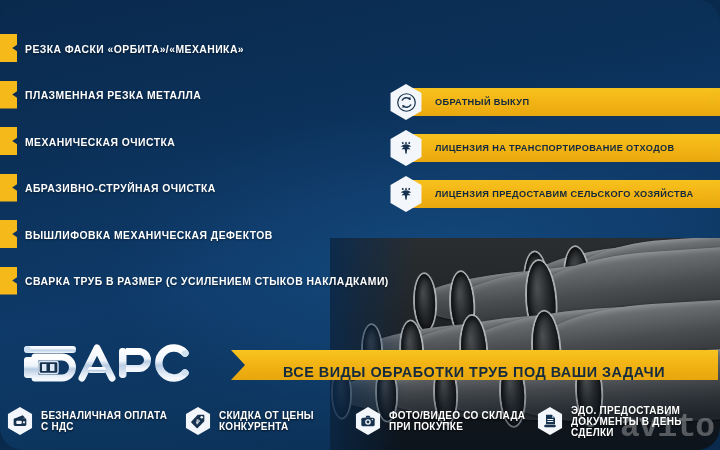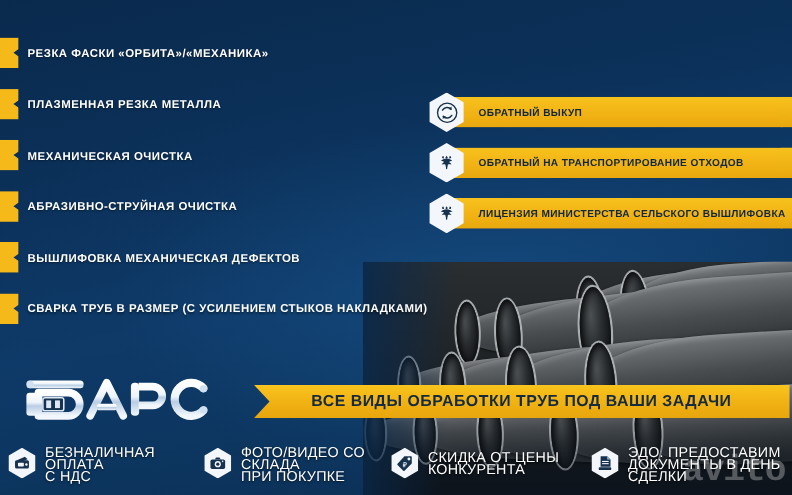--- a/index.html
+++ b/index.html
@@ -10,20 +10,21 @@
     background:#0a2a4d;
   }
 
   #stage {
     position:relative;
     width:720px; height:450px;
     overflow:hidden;
     background:
       radial-gradient(ellipse 620px 300px at 62% 62%, rgba(26,86,143,0.55) 0%, rgba(15,56,100,0.2) 55%, rgba(10,42,77,0) 80%),
       linear-gradient(168deg, #0a2a4d 0%, #0b3058 28%, #0e3a69 55%, #0c355e 75%, #0a2b4f 100%);
+    border-radius: 23px;
   }
 
   
   .pipes-wrap {
     position:absolute;
     left:330px; top:238px;
     width:390px; height:212px;
     overflow:hidden;
   }
   .pipes-bg {
@@ -123,21 +124,21 @@
     position:absolute; left:18px; top:340px;
     width:175px; height:44px;
   }
 
   
   .main-banner {
     position:absolute; left:218px; top:350px;
     width:500px; height:30px;
     background:linear-gradient(180deg,#f8c41e 0%,#f1b213 52%,#e7a60d 100%);
     clip-path: polygon(0 0, 100% 0, 100% 100%, 2.6% 100%, 5.4% 50%, 2.6% 0);
-    display:flex; align-items:center; justify-content:center;
+    display:flex; align-items:flex-end; justify-content:center;
     box-shadow:0 2px 6px rgba(0,0,0,0.35);
   }
   .main-banner-text {
     color:#132a3f;
     font-size:14.4px;
     font-weight:bold;
     letter-spacing:0.5px;
     white-space:nowrap;
     padding-left:12px;
   }
@@ -161,22 +162,22 @@
     flex:0 0 auto;
     width:28px; height:28px;
     background:#f3f6fa;
     clip-path: polygon(50% 0%, 93% 25%, 93% 75%, 50% 100%, 7% 75%, 7% 25%);
     display:flex; align-items:center; justify-content:center;
     margin-right:7px;
     filter:drop-shadow(0 1px 2px rgba(0,0,0,0.45));
   }
   .feat-text {
     color:#ffffff;
-    font-size:13px;
-    font-weight:normal;
+    font-size:10px;
+    font-weight:bold;
     line-height:11px;
     letter-spacing:0.25px;
     text-shadow:0 1px 2px rgba(0,0,0,0.7);
   }
   .feat-text .l2 { display:block; }
 
   
   .watermark {
     position:absolute; right:6px; bottom:4px;
     color:rgba(255,255,255,0.30);
@@ -294,36 +295,36 @@
       <div class="ribbon-notch"></div>
       <div class="hex-icon">
         <svg width="20" height="20" viewBox="0 0 24 24">
           <path d="M12 4.2 L13.4 6.4 L12 7.6 L10.6 6.4 Z" fill="#16324e"></path>
           <path d="M8.6 4.6 C7.4 4.6 6.8 5.6 7.2 6.6 C7.6 7.4 8.6 7.4 9.2 7 L8.6 4.6 Z" fill="#16324e"></path>
           <path d="M15.4 4.6 C16.6 4.6 17.2 5.6 16.8 6.6 C16.4 7.4 15.4 7.4 14.8 7 L15.4 4.6 Z" fill="#16324e"></path>
           <path d="M12 7.4 C9.4 7.4 7.2 8.6 5.6 10.2 C7 10 8.4 10.4 9.4 11.2 C8.2 11.8 7.2 12.8 6.6 14 C8 13.4 9.4 13.4 10.6 13.8 L12 19.6 L13.4 13.8 C14.6 13.4 16 13.4 17.4 14 C16.8 12.8 15.8 11.8 14.6 11.2 C15.6 10.4 17 10 18.4 10.2 C16.8 8.6 14.6 7.4 12 7.4 Z" fill="#16324e"></path>
           <rect x="11.3" y="12.2" width="1.4" height="6.4" fill="#16324e"></rect>
         </svg>
       </div>
-      <div class="badge-text">ОБРАТНЫЙ НА ТРАНСПОРТИРОВАНИЕ ОТХОДОВ</div>
+      <div class="badge-text">ЛИЦЕНЗИЯ НА ТРАНСПОРТИРОВАНИЕ ОТХОДОВ</div>
     </div>
 
     <div class="badge-row">
       <div class="ribbon"></div>
       <div class="ribbon-notch"></div>
       <div class="hex-icon">
         <svg width="20" height="20" viewBox="0 0 24 24">
           <path d="M12 4.2 L13.4 6.4 L12 7.6 L10.6 6.4 Z" fill="#16324e"></path>
           <path d="M8.6 4.6 C7.4 4.6 6.8 5.6 7.2 6.6 C7.6 7.4 8.6 7.4 9.2 7 L8.6 4.6 Z" fill="#16324e"></path>
           <path d="M15.4 4.6 C16.6 4.6 17.2 5.6 16.8 6.6 C16.4 7.4 15.4 7.4 14.8 7 L15.4 4.6 Z" fill="#16324e"></path>
           <path d="M12 7.4 C9.4 7.4 7.2 8.6 5.6 10.2 C7 10 8.4 10.4 9.4 11.2 C8.2 11.8 7.2 12.8 6.6 14 C8 13.4 9.4 13.4 10.6 13.8 L12 19.6 L13.4 13.8 C14.6 13.4 16 13.4 17.4 14 C16.8 12.8 15.8 11.8 14.6 11.2 C15.6 10.4 17 10 18.4 10.2 C16.8 8.6 14.6 7.4 12 7.4 Z" fill="#16324e"></path>
           <rect x="11.3" y="12.2" width="1.4" height="6.4" fill="#16324e"></rect>
         </svg>
       </div>
-      <div class="badge-text">ЛИЦЕНЗИЯ МИНИСТЕРСТВА СЕЛЬСКОГО ВЫШЛИФОВКА</div>
+      <div class="badge-text">ЛИЦЕНЗИЯ ПРЕДОСТАВИМ СЕЛЬСКОГО ХОЗЯЙСТВА</div>
     </div>
 
   </div>
 
   <div class="logo" aria-label="БАРС">
     <svg width="175" height="44" viewBox="0 0 175 44">
       <defs>
         <linearGradient id="pipeGrad" x1="0" y1="0" x2="0" y2="1">
           <stop offset="0%" stop-color="#ffffff"></stop>
           <stop offset="42%" stop-color="#eef4fb"></stop>
@@ -371,44 +372,44 @@
       </span>
       <span class="feat-text">
         <span>БЕЗНАЛИЧНАЯ ОПЛАТА</span>
         <span class="l2">С НДС</span>
       </span>
     </div>
 
     <div class="feature">
       <span class="feat-hex">
         <svg width="16" height="16" viewBox="0 0 24 24">
+          <path d="M11.5 2.5 H20.5 a1 1 0 0 1 1 1 V12.5 L11.6 22.4 a1.2 1.2 0 0 1 -1.7 0 L2.1 14.6 a1.2 1.2 0 0 1 0 -1.7 Z" fill="#16324e"></path>
+          <circle cx="17.6" cy="6.4" r="2" fill="#f3f6fa"></circle>
+          <text x="9.5" y="17" font-size="9" font-weight="bold" fill="#f3f6fa" font-family="Liberation Sans, sans-serif">₽</text>
+        </svg>
+      </span>
+      <span class="feat-text">
+        <span>СКИДКА ОТ ЦЕНЫ КОНКУРЕНТА</span>
+        <span class="l2"></span>
+      </span>
+    </div>
+
+    <div class="feature">
+      <span class="feat-hex">
+        <svg width="16" height="16" viewBox="0 0 24 24">
           <rect x="2" y="7" width="20" height="13" rx="2.4" fill="#16324e"></rect>
           <path d="M8 7 L9.6 4.3 H14.4 L16 7 Z" fill="#16324e"></path>
           <circle cx="12" cy="13.5" r="4.2" fill="#f3f6fa"></circle>
           <circle cx="12" cy="13.5" r="2.2" fill="#16324e"></circle>
           <circle cx="18.6" cy="9.6" r="1.1" fill="#f3f6fa"></circle>
         </svg>
       </span>
       <span class="feat-text">
         <span>ФОТО/ВИДЕО СО СКЛАДА</span>
         <span class="l2">ПРИ ПОКУПКЕ</span>
-      </span>
-    </div>
-
-    <div class="feature">
-      <span class="feat-hex">
-        <svg width="16" height="16" viewBox="0 0 24 24">
-          <path d="M11.5 2.5 H20.5 a1 1 0 0 1 1 1 V12.5 L11.6 22.4 a1.2 1.2 0 0 1 -1.7 0 L2.1 14.6 a1.2 1.2 0 0 1 0 -1.7 Z" fill="#16324e"></path>
-          <circle cx="17.6" cy="6.4" r="2" fill="#f3f6fa"></circle>
-          <text x="9.5" y="17" font-size="9" font-weight="bold" fill="#f3f6fa" font-family="Liberation Sans, sans-serif">₽</text>
-        </svg>
-      </span>
-      <span class="feat-text">
-        <span>СКИДКА ОТ ЦЕНЫ КОНКУРЕНТА</span>
-        <span class="l2"></span>
       </span>
     </div>
 
     <div class="feature">
       <span class="feat-hex">
         <svg width="16" height="16" viewBox="0 0 24 24">
           <path d="M6 2.5 H15 L19.5 7 V17 H6 Z" fill="#16324e"></path>
           <path d="M15 2.5 V7 H19.5 Z" fill="#9db8d3"></path>
           <rect x="3.5" y="17.5" width="17" height="4" rx="1.2" fill="#16324e"></rect>
           <rect x="8" y="9" width="9" height="1.5" fill="#f3f6fa"></rect>

